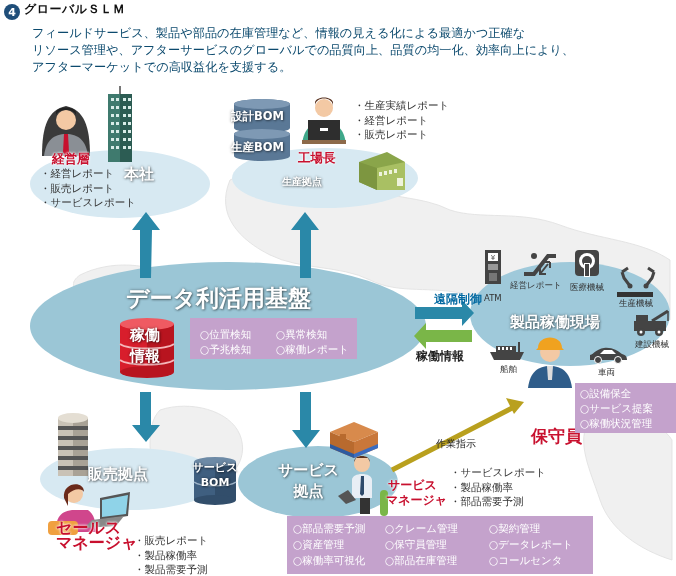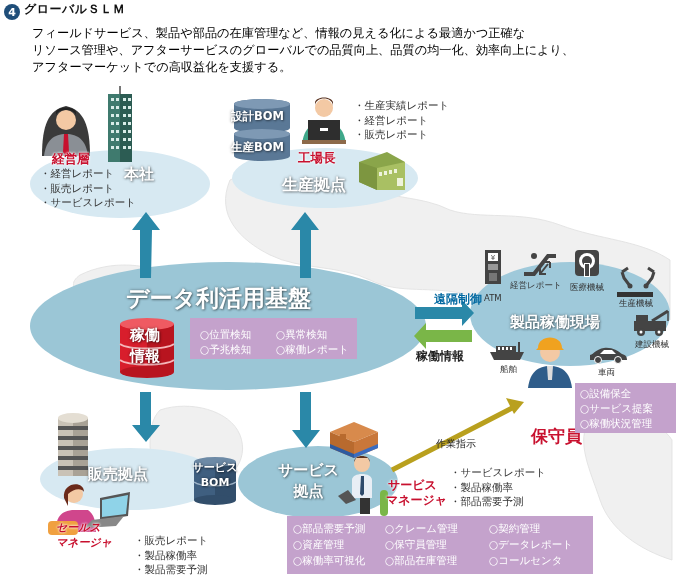--- a/index.html
+++ b/index.html
@@ -3,21 +3,21 @@
 <meta charset="utf-8">
 <style>
   * { box-sizing: border-box; margin: 0; padding: 0; }
   html, body { width: 676px; height: 576px; background: #ffffff; overflow: hidden; }
   body { font-family: "DejaVu Sans", sans-serif; color: #222; position: relative; }
   .abs { position: absolute; }
 
   
   .num-badge { left: 4px; top: 4px; width: 16px; height: 16px; border-radius: 50%; background: #1f4e79; color: #fff; font-size: 11px; font-weight: bold; display:flex; align-items:center; justify-content:center; }
   .title { left: 24px; top: 1px; font-size: 12px; font-weight: bold; color: #111; letter-spacing: 0.5px; }
-  .desc { left: 32px; top: 25px; width: 640px; font-size: 12.2px; line-height: 17px; color: #000000; }
+  .desc { left: 32px; top: 25px; width: 640px; font-size: 12.2px; line-height: 17px; color: #0c4a6e; }
   .desc div { white-space: nowrap; }
 
   
   .map { left: 0; top: 90px; width: 676px; height: 486px; }
 
   
   .ell { border-radius: 50%; }
   .e-hq { left: 30px; top: 150px; width: 180px; height: 68px; background: #d7e9f2; }
   .e-prod { left: 232px; top: 148px; width: 186px; height: 60px; background: #d7e9f2; }
   .e-core { left: 30px; top: 262px; width: 396px; height: 128px; background: #9bc6d6; }
@@ -185,21 +185,21 @@
   <polygon points="20,20 48,14 48,42 20,42" fill="#a9c063"></polygon>
   <polygon points="2,14 20,20 20,42 2,34" fill="#7d9640"></polygon>
   <g fill="#eef3dc">
       <rect x="22" y="24" width="3" height="4"></rect>
       <rect x="27" y="23" width="3" height="4"></rect>
       <rect x="32" y="22" width="3" height="4"></rect>
       <rect x="37" y="21" width="3" height="4"></rect>
       <rect x="40" y="30" width="6" height="8"></rect>
     </g>
 </svg>
-<div class="abs white-label" style="left:282px;top:175px;font-size:16px;">生産拠点</div>
+<div class="abs white-label" style="left:282px;top:175px;font-size:10px;">生産拠点</div>
 
 <div class="abs white-label" style="left:126px;top:283px;font-size:23px;">データ利活用基盤</div>
 <svg class="abs" style="left:118px;top:316px;width:58px;height:64px;" viewBox="0 0 58 64">
   <rect x="2" y="8" width="54" height="48" fill="#d81e2c"></rect>
   <rect x="29" y="8" width="27" height="48" fill="#b8141f"></rect>
   <ellipse cx="29" cy="56" rx="27" ry="6" fill="#b8141f"></ellipse>
   <ellipse cx="29" cy="8" rx="27" ry="6" fill="#ef5a62"></ellipse>
   <path d="M2,28 C10,34 48,34 56,28" stroke="#f5b6ba" stroke-width="2" fill="none"></path>
   <path d="M2,44 C10,50 48,50 56,44" stroke="#f5b6ba" stroke-width="2" fill="none"></path>
 </svg>
@@ -320,21 +320,21 @@
 
 <svg class="abs" style="left:54px;top:476px;width:80px;height:56px;" viewBox="0 0 80 56">
   <path d="M2,56 C2,44 4,36 18,34 L34,34 C40,38 42,46 42,56 Z" fill="#d0468c"></path>
   <circle cx="20" cy="18" r="9" fill="#f3c9a4"></circle>
   <path d="M10,22 C8,6 30,4 30,16 C28,12 20,12 14,18 L14,30 Z" fill="#6a2a1a"></path>
   <polygon points="46,22 76,16 74,40 46,44" fill="#555"></polygon>
   <polygon points="48,24 74,19 72,38 48,41" fill="#8fd3e8"></polygon>
   <polygon points="38,44 70,40 62,50 30,52" fill="#888"></polygon>
 </svg>
 <div class="abs" style="left:48px;top:521px;width:30px;height:14px;background:#f0a040;border-radius:4px;"></div>
-<div class="abs red-label" style="left:56px;top:520px;font-size:11px;line-height:15px;font-style:italic;">
+<div class="abs red-label" style="left:56px;top:520px;font-size:16px;line-height:15px;">
   <div>セールス</div>
   <div>マネージャ</div>
 </div>
 <div class="abs bullets" style="left:134px;top:533px;">
   <div>販売レポート</div>
   <div>製品稼働率</div>
   <div>製品需要予測</div>
 </div>
 
 <svg class="abs" style="left:192px;top:456px;width:46px;height:50px;" viewBox="0 0 46 50">

